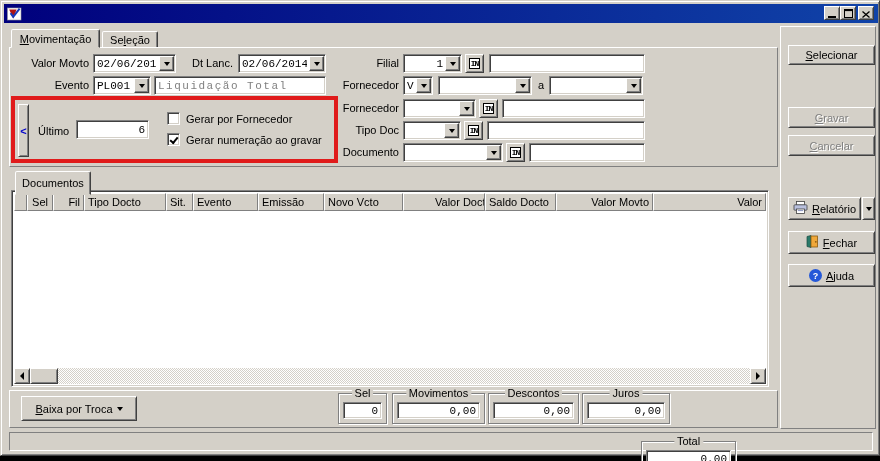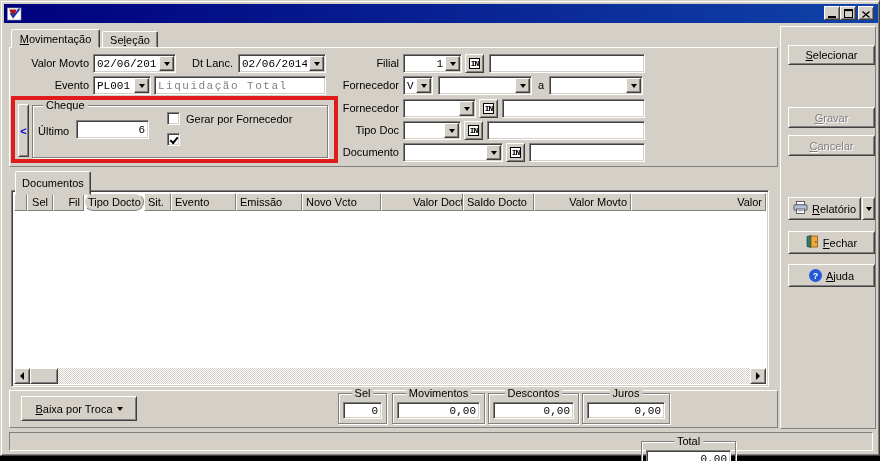--- a/index.html
+++ b/index.html
@@ -211,40 +211,38 @@
       </span>
   </div>
   <button class="b3 inbtn" style="left:505px;top:142px;z-index:3;">
     <span class="in-ico">IN</span>
   </button>
   <input class="txt" style="left: 528px; top: 142px; width: 116px; height: 19px; z-index: 3;" value="">
 
   <button class="b3 abs" style="left:17px;top:103px;width:11px;height:53px;z-index:4;color:#0000cc;font-weight:bold;font-size:11px;padding:0;">
     <span>&lt;</span>
   </button>
-  <div class="groove abs" style="left:31px;top:104px;width:296px;height:53px;z-index:3;">
-    <span class="abs" style="top:-7px;left:10px;background:#d4d0c8;padding:0 3px;font-size:11px;">Cheque</span>
-  </div>
   <span class="lbl" style="left:37px;top:124px;z-index:4;">Último</span>
   <input class="txt r" style="left: 75px; top: 119px; width: 73px; height: 19px; z-index: 4; text-align: right;" value="6">
   <span class="cb" style="left:166px;top:111px;z-index:4;"></span>
   <span class="lbl" style="left:185px;top:112px;z-index:4;">Gerar por Fornecedor</span>
   <span class="cb checked" style="left:166px;top:132px;z-index:4;"></span>
+  <span class="lbl" style="left:185px;top:133px;z-index:4;">Gerar numeração ao gravar</span>
 
   <div class="abs" id="red-box" style="z-index:5;"></div>
 
   <div class="tab" style="left:14px;top:170px;width:76px;height:24px;z-index:2;">
     <span>Documentos</span>
   </div>
   <div class="abs" id="grid-frame">
     <div id="grid-head">
       <span class="th" style="width:13px;"></span>
       <span class="th c" style="width:26px;">Sel</span>
       <span class="th rr" style="width:31px;">Fil</span>
-      <span class="th" style="width:60px;border-radius:9px;">Tipo Docto</span>
+      <span class="th" style="width:82px;">Tipo Docto</span>
       <span class="th" style="width:27px;">Sit.</span>
       <span class="th" style="width:65px;">Evento</span>
       <span class="th" style="width:66px;">Emissão</span>
       <span class="th" style="width:79px;">Novo Vcto</span>
       <span class="th rr" style="width:82px;padding-left:31px;">Valor Docto</span>
       <span class="th" style="width:71px;">Saldo Docto</span>
       <span class="th rr" style="width:97px;">Valor Movto</span>
       <span class="th rr" style="flex:1;">Valor</span>
     </div>
     <div id="grid-body"></div>

